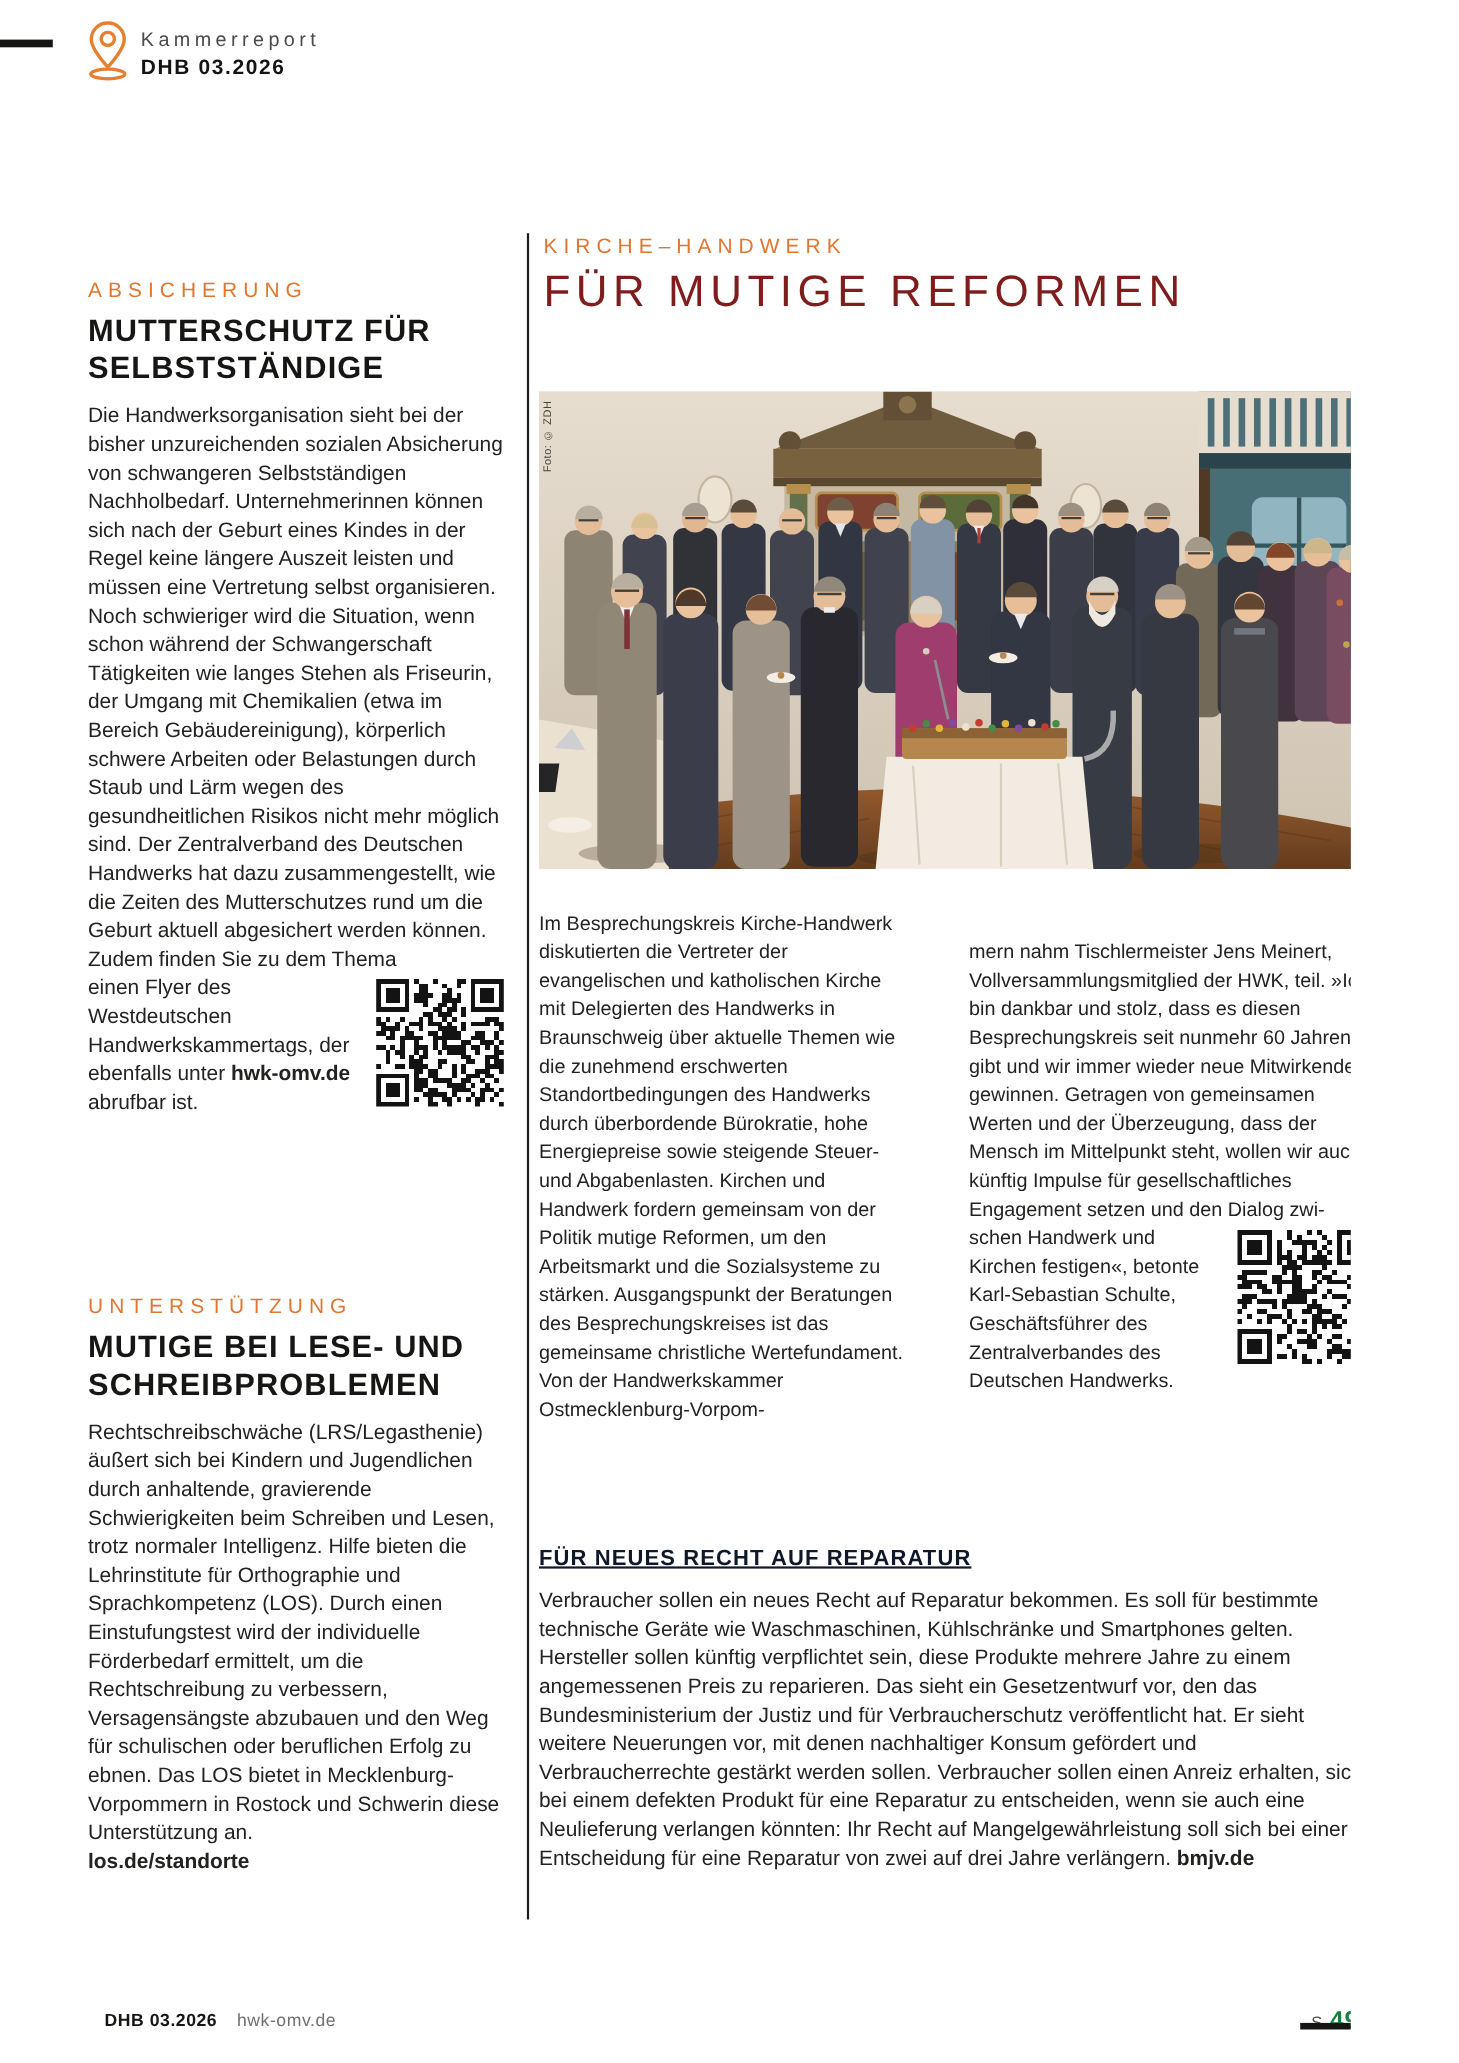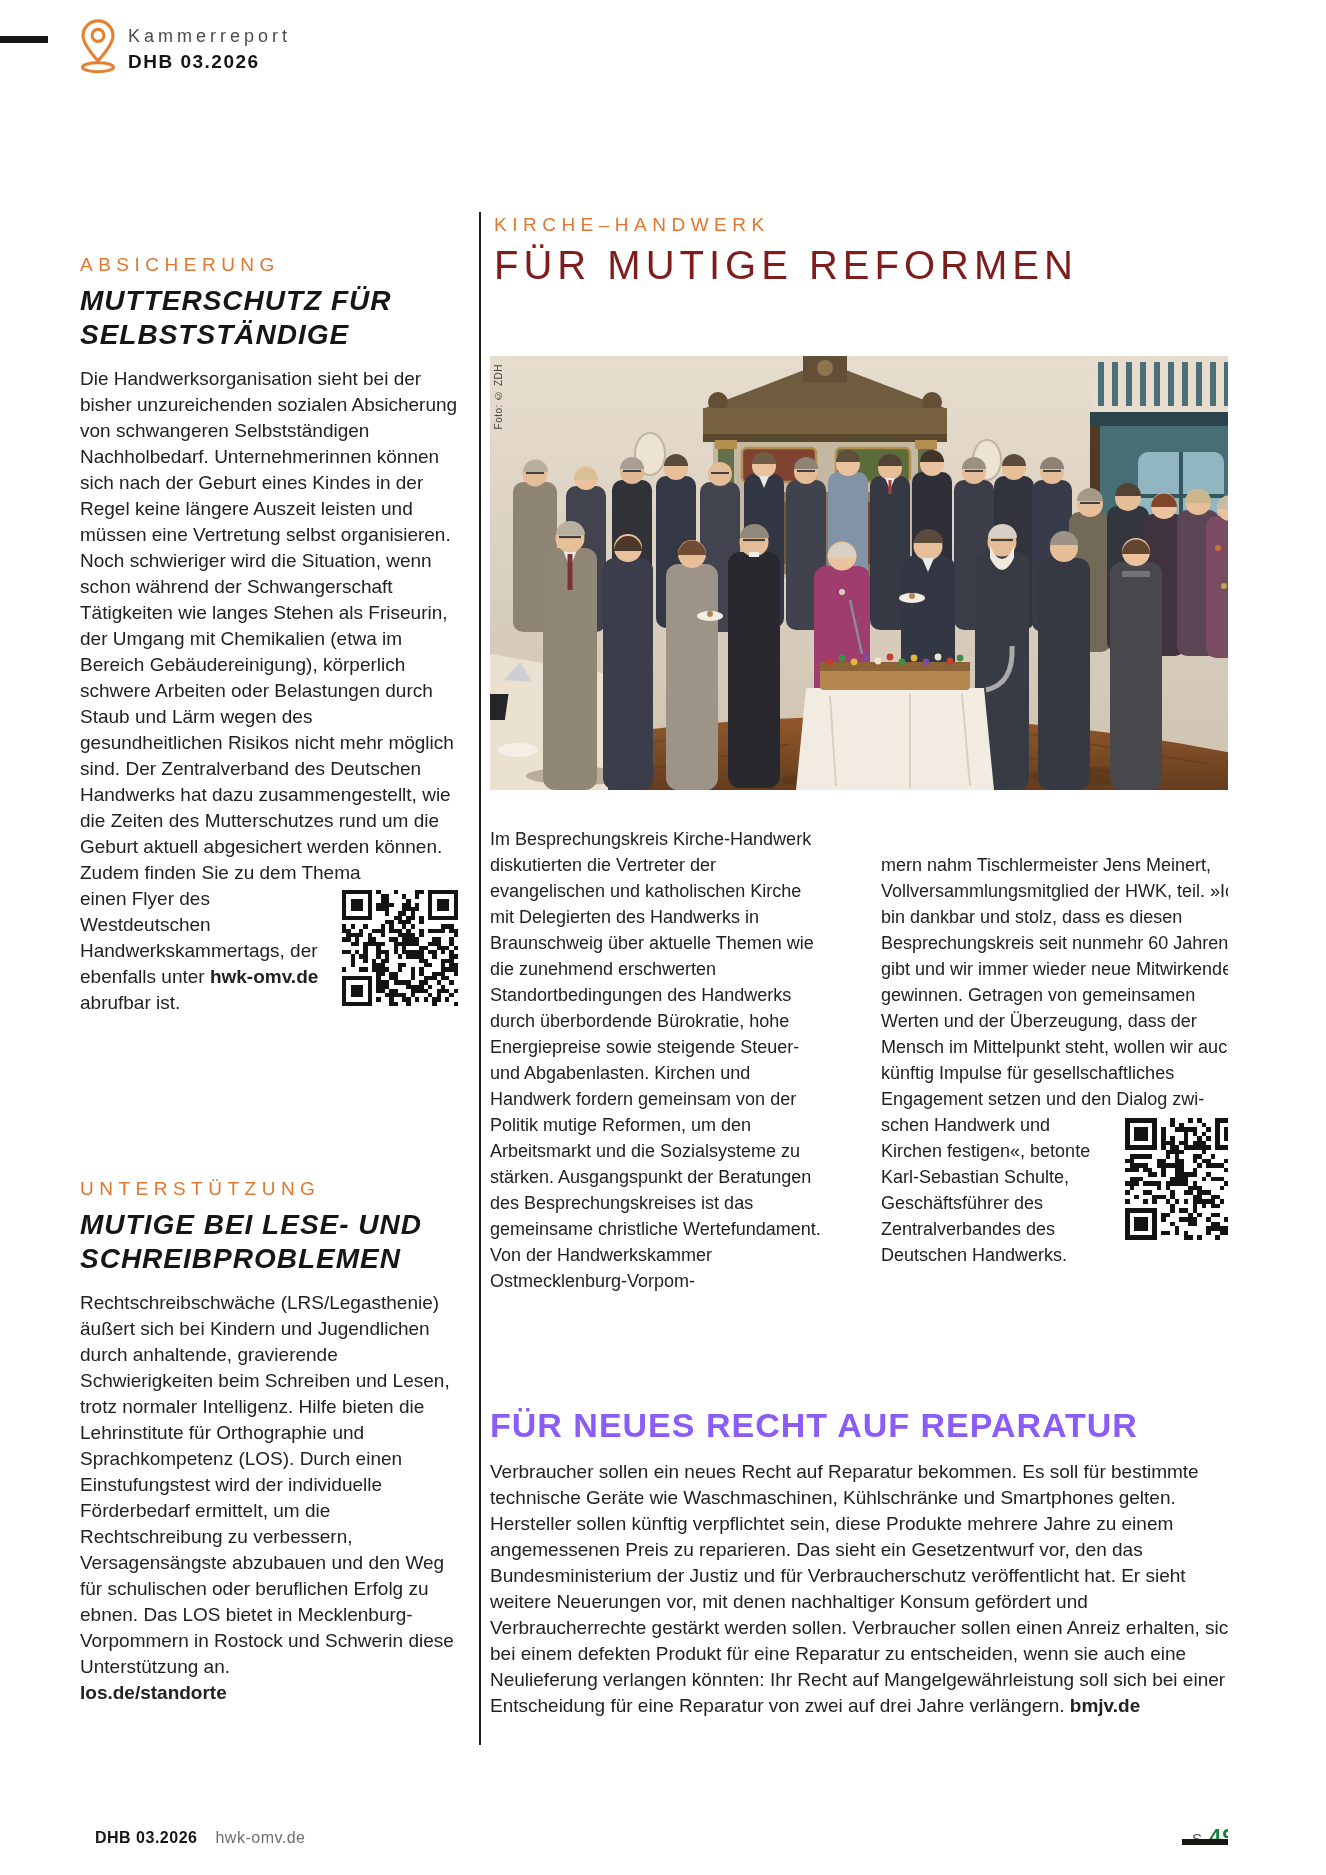--- a/index.html
+++ b/index.html
@@ -9,21 +9,21 @@
   }
   
   .top-rule{position:absolute;left:0;top:36px;width:48px;height:7px;background:#161615;}
   .brand{position:absolute;left:76px;top:18px;display:flex;align-items:flex-start;gap:8px;}
   .brand svg{width:44px;height:56px;display:block;}
   .brand-text{padding-top:8px;}
   .brand-kicker{font-size:18px;letter-spacing:4px;color:#4b4b4a;}
   .brand-issue{font-size:19px;font-weight:700;letter-spacing:1.5px;color:#141413;margin-top:4px;}
   
   .kicker{color:#e0762f;font-size:19px;letter-spacing:5.5px;font-weight:400;}
-  h2.headline{margin:8px 0 0 0;font-size:28px;line-height:34px;letter-spacing:1px;font-weight:700;color:#161615;font-style:italic;}
+  h2.headline{margin:8px 0 0 0;font-size:28px;line-height:34px;letter-spacing:1px;font-weight:700;color:#161615;}
   .body{margin-top:14px;font-size:19px;line-height:26px;color:#222221;}
   .body p{margin:0;}
   .bold{font-weight:700;}
   
   .article-mutterschutz{position:absolute;left:80px;top:254px;width:378px;}
   .article-lrs{position:absolute;left:80px;top:1178px;width:378px;}
   .wrap-row{display:flex;margin-top:0;justify-content:flex-end;}
   .wrap-row .wrap-text{flex:1;min-width:0;}
   .qr{background:#fff;}
   .qr svg{width:100%;height:100%;display:block;}
@@ -38,21 +38,21 @@
   .photo svg{width:100%;height:100%;display:block;}
   .photo-credit{
     position:absolute;left:3px;top:8px;font-size:10px;color:#474740;letter-spacing:.5px;
     writing-mode:vertical-rl;transform:rotate(180deg);
   }
   .kirche-col{position:absolute;font-size:18px;line-height:26px;color:#222221;}
   .kirche-col p{margin:0;}
   .kirche-col1{left:490px;top:826px;width:334px;}
   .kirche-col2{left:881px;top:852px;width:366px;}
   .article-reparatur{position:absolute;left:490px;top:1406px;width:758px;}
-  .article-reparatur h2{margin:0;font-size:34px;letter-spacing:1px;font-weight:700;color:#8b5cf6;}
+  .article-reparatur h2{margin:0;font-size:20px;letter-spacing:1px;font-weight:700;color:#0f172a;text-decoration:underline;}
   .article-reparatur .body{margin-top:14px;}
   
   .footer-left{position:absolute;left:95px;top:1829px;display:flex;align-items:baseline;gap:18px;font-size:16px;}
   .footer-issue{font-weight:700;letter-spacing:.5px;color:#161615;}
   .footer-site{color:#6f6f6e;letter-spacing:.5px;}
   .footer-right{position:absolute;left:1192px;top:1824px;display:flex;align-items:baseline;gap:6px;}
   .footer-s{font-size:15px;color:#4b4b4a;letter-spacing:1px;}
   .footer-page{font-size:22px;font-weight:700;color:#15803d;letter-spacing:1px;}
   .bottom-rule{position:absolute;right:0;top:1839px;width:46px;height:6px;background:#161615;}
 </style>

